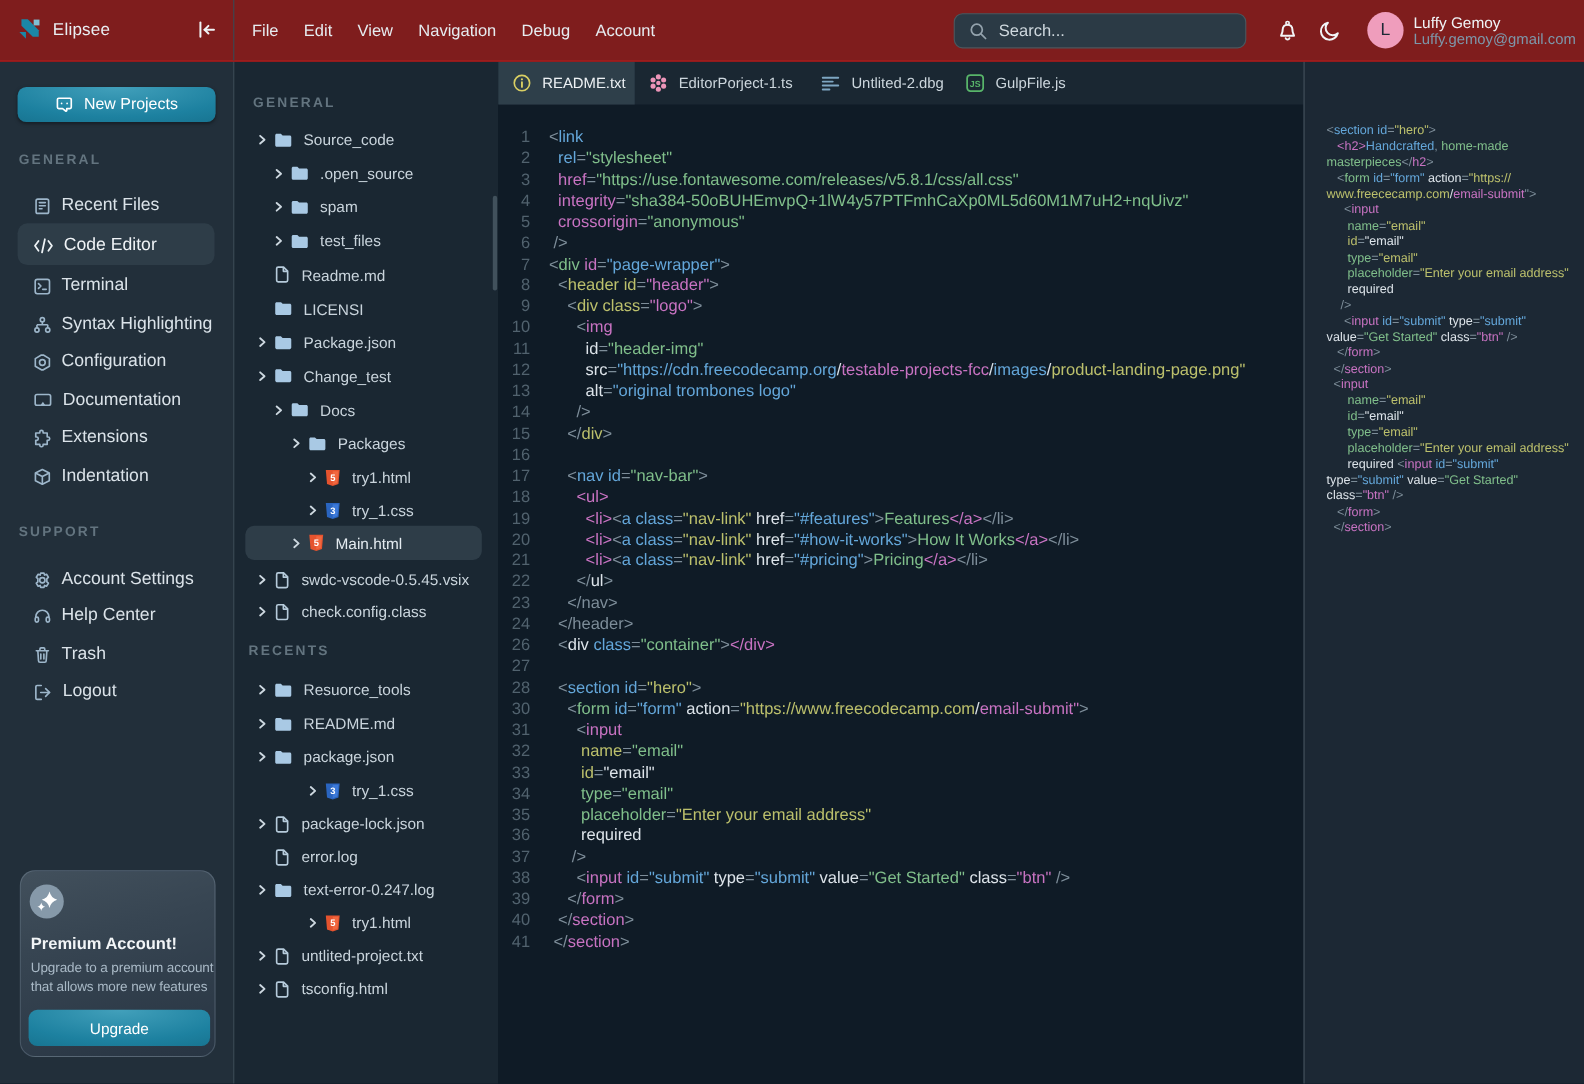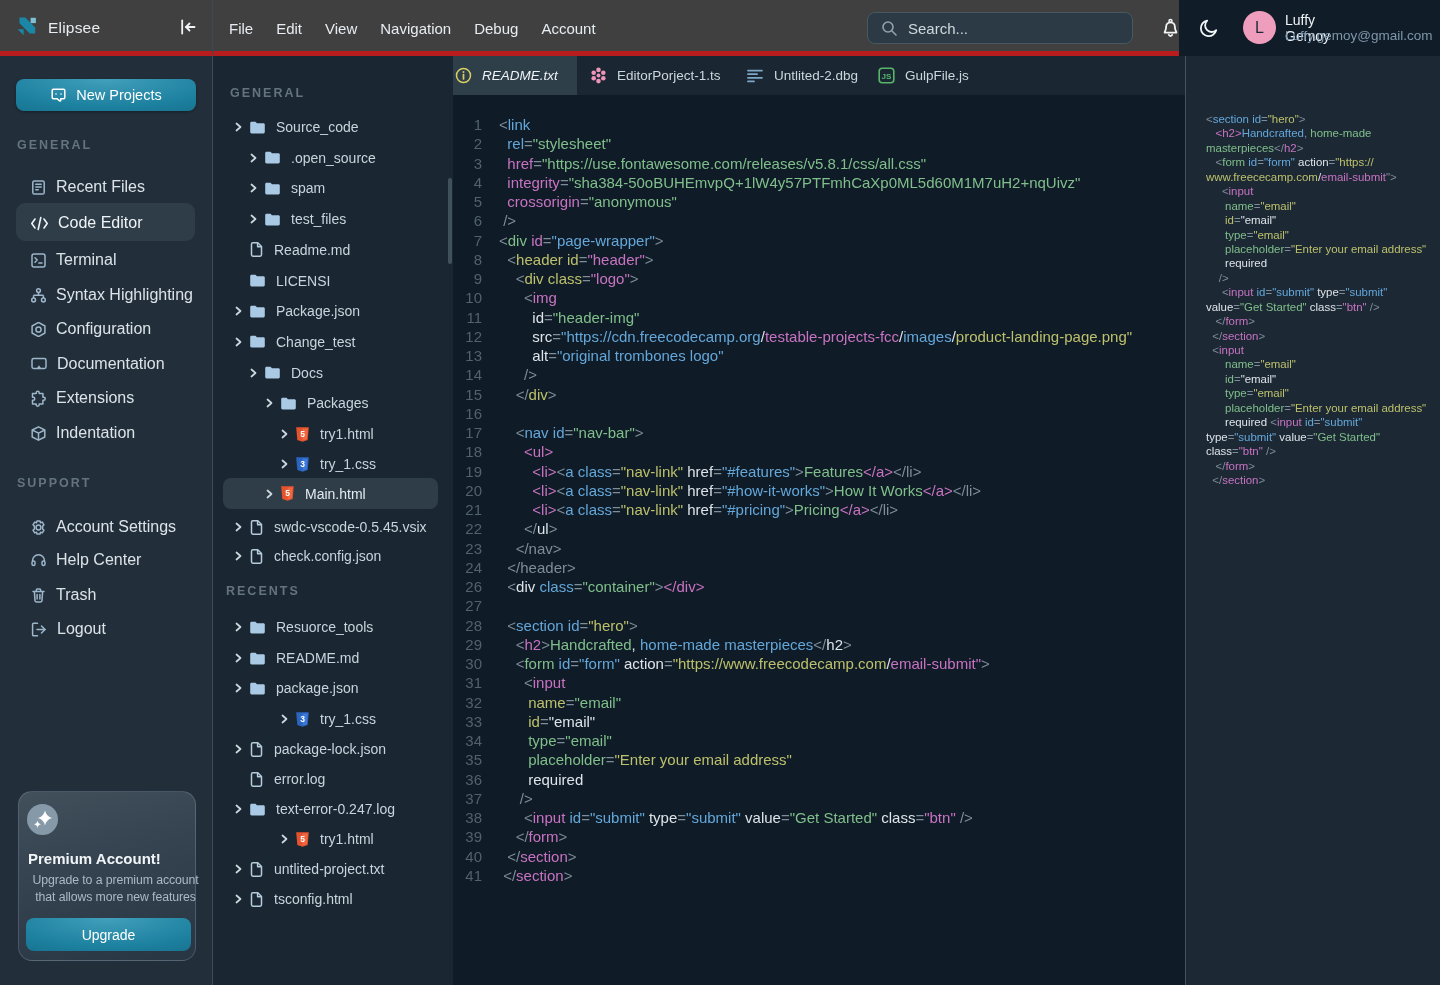--- a/index.html
+++ b/index.html
@@ -1,38 +1,38 @@
 <!DOCTYPE html>
 <html><head>
 <meta charset="utf-8">
 <style>
 * { margin:0; padding:0; box-sizing:border-box; }
 html,body { width:1440px; height:985px; overflow:hidden; background:#101c28; font-family:"Liberation Sans", sans-serif; }
-.topbar { position:absolute; left:0; top:0; width:1179px; height:56px; background:#404040; border-bottom:5px solid #b91c1c; z-index:5; }
+.topbar { position:absolute; left:0; top:0; width:1440px; height:56px; background:#7f1d1d; border-bottom:1px solid #b91c1c; z-index:5; }
 .brand { position:absolute; left:16px; top:15px; display:flex; align-items:center; }
 .brandname { color:#e9eef2; font-size:15.5px; margin-left:6px; letter-spacing:.2px; }
 .collapse { position:absolute; left:179px; top:18px; }
 .menu { position:absolute; left:229px; top:0; height:56px; display:flex; align-items:center; gap:23px; color:#e6ecf0; font-size:15px; }
 .search { position:absolute; left:867px; top:12px; width:266px; height:32px; background:#2b3a45; border:1px solid #49585f; border-radius:8px; display:flex; align-items:center; color:#cfd8de; font-size:15px; }
 .search svg { margin:0 10px 0 13px; }
 .tico { position:absolute; top:18px; }
 .avatar { position:absolute; left:1243px; top:11px; width:33px; height:33px; border-radius:50%; background:#ef9dbc; color:#1d2936; font-size:16px; font-weight:500; display:flex; align-items:center; justify-content:center; }
 .uname { position:absolute; left:1285px; top:12px; color:#f0f4f7; font-size:14px; }
 .uemail { position:absolute; left:1285px; top:28px; color:#7d97aa; font-size:13.5px; }
 
 .sidebar { position:absolute; left:0; top:56px; width:212px; height:929px; background:#222f3a; }
 .npbtn { position:absolute; left:16px; top:22px; width:180px; height:32px; border-radius:8px; background:radial-gradient(ellipse 120% 170% at 50% 0%, #42a0bb 0%, #1d81a0 50%, #11657f 100%); box-shadow:0 1px 3px rgba(0,0,0,.35); color:#fff; font-size:14.5px; display:flex; align-items:center; justify-content:center; gap:9px; }
 .shead { position:absolute; left:17px; color:#63747f; font-size:12.5px; font-weight:700; letter-spacing:2px; }
 .sitem { position:absolute; left:30px; display:flex; align-items:center; gap:9px; color:#dbe3e9; font-size:16px; height:22px; }
 .sitem svg { flex:0 0 auto; }
 .spill { position:absolute; left:16px; width:179px; height:38px; border-radius:9px; background:#2e3d48; }
 .pcard { position:absolute; left:18px; top:734px; width:178px; height:170px; border-radius:14px; background:linear-gradient(165deg, #42505c 0%, #374552 35%, #283543 100%); border:1px solid rgba(150,170,185,0.28); }
 .pcircle { position:absolute; left:8px; top:12px; width:31px; height:31px; border-radius:50%; background:#8699a9; }
 .ptitle { position:absolute; left:9px; top:58px; color:#f2f5f7; font-size:15px; font-weight:700; }
-.pdesc { position:absolute; left:9px; top:80px; color:#a9b9c6; font-size:12.3px; line-height:16.5px; width:175px; letter-spacing:-0.1px;text-align:center; }
+.pdesc { position:absolute; left:9px; top:80px; color:#a9b9c6; font-size:12.3px; line-height:16.5px; width:175px; letter-spacing:-0.1px; }
 .pbtn { position:absolute; left:7px; top:126px; width:165px; height:33px; border-radius:8px; background:radial-gradient(ellipse 120% 170% at 50% 0%, #42a0bb 0%, #1d81a0 50%, #11657f 100%); color:#fff; font-size:14px; display:flex; align-items:center; justify-content:center; }
 
 .tree { position:absolute; left:212px; top:56px; width:241px; height:929px; background:#1a2732; border-left:1px solid #3d4d58; color:#c9d4dc; font-size:14px; }
 .trow { position:absolute; height:24px; display:flex; align-items:center; }
 .trow .chev { width:15px; display:flex; }
 .trow .ticon { margin-right:10px; display:flex; }
 .tpill { position:absolute; left:10px; width:215px; height:31px; background:#2e3d48; border-radius:8px; }
 .tscroll { position:absolute; left:235px; top:121px; width:4px; height:86px; background:#41515c; border-radius:2px; }
 
 .editor { position:absolute; left:453px; top:56px; width:732px; height:929px; background:#0f1b26; }
@@ -396,21 +396,21 @@
         <svg width="9" height="10" viewBox="0 0 9 10" fill="none" stroke="#cdd8e0" stroke-width="1.7" stroke-linecap="round" stroke-linejoin="round">
           <path d="M2.5 1.5 L6.5 5 L2.5 8.5"></path>
         </svg>
       </span>
       <span class="ticon">
         <svg width="15" height="17" viewBox="0 0 15 17" fill="none" stroke="#b6cbdb" stroke-width="1.5" stroke-linejoin="round">
           <path d="M2.5 3.2 C2.5 2.4 3.1 1.8 3.9 1.8 H8.8 L12.5 5.5 V13.8 C12.5 14.6 11.9 15.2 11.1 15.2 H3.9 C3.1 15.2 2.5 14.6 2.5 13.8 Z"></path>
           <path d="M8.6 2 V5.7 H12.3"></path>
         </svg>
       </span>
-      <span>check.config.json</span>
+      <span>check.config.class</span>
     </div>
   <div class="trow" style="left:21px; top:558px;">
       <span class="chev">
         <svg width="9" height="10" viewBox="0 0 9 10" fill="none" stroke="#cdd8e0" stroke-width="1.7" stroke-linecap="round" stroke-linejoin="round">
           <path d="M2.5 1.5 L6.5 5 L2.5 8.5"></path>
         </svg>
       </span>
       <span class="ticon">
         <svg width="17" height="15" viewBox="0 0 17 15" fill="#a9c9e4">
           <path d="M1.2 3.1 C1.2 2.3 1.8 1.7 2.6 1.7 H5.8 C6.2 1.7 6.5 1.85 6.8 2.1 L7.9 3.2 H14.4 C15.2 3.2 15.8 3.8 15.8 4.6 V12 C15.8 12.8 15.2 13.4 14.4 13.4 H2.6 C1.8 13.4 1.2 12.8 1.2 12 Z"></path>
@@ -537,21 +537,21 @@
           <path d="M8.6 2 V5.7 H12.3"></path>
         </svg>
       </span>
       <span>tsconfig.html</span>
     </div>
   <div class="shead" style="top:527px; left:13px;">RECENTS</div>
   <div class="tscroll"></div>
 </div>
 <div class="editor">
   <div class="tabs">
-    <div class="tab act" style="left:0; width:124px; padding-left:2px;font-style:italic;">
+    <div class="tab act" style="left:0; width:124px; padding-left:13px;">
       <svg width="17" height="17" viewBox="0 0 17 17" fill="none">
           <circle cx="8.5" cy="8.5" r="7" stroke="#d9cf63" stroke-width="1.5"></circle>
           <circle cx="8.5" cy="5.1" r="1" fill="#d9cf63"></circle>
           <path d="M8.5 7.6 V12" stroke="#d9cf63" stroke-width="1.7" stroke-linecap="round"></path>
         </svg>
       README.txt</div>
     <div class="tab" style="left:124px; width:160px; padding-left:13px;">
       <svg width="17" height="17" viewBox="0 0 17 17" fill="#ed95b9">
           <circle cx="8.5" cy="2.9" r="2.3"></circle>
           <circle cx="13.3" cy="5.7" r="2.3"></circle>
@@ -595,21 +595,20 @@
     <div class="row"><span class="n">18</span><span class="t">      <span class="pk">&lt;ul&gt;</span></span></div>
     <div class="row"><span class="n">19</span><span class="t">        <span class="pk">&lt;li&gt;</span><span class="k">&lt;</span><span class="bl">a</span> <span class="bl">class</span><span class="k">=</span><span class="yl">"nav-link"</span> <span class="wh">href</span><span class="k">=</span><span class="bl">"#features"</span><span class="k">&gt;</span><span class="gr">Features</span><span class="pk">&lt;/a&gt;</span><span class="k">&lt;/li&gt;</span></span></div>
     <div class="row"><span class="n">20</span><span class="t">        <span class="pk">&lt;li&gt;</span><span class="k">&lt;</span><span class="bl">a</span> <span class="bl">class</span><span class="k">=</span><span class="yl">"nav-link"</span> <span class="wh">href</span><span class="k">=</span><span class="bl">"#how-it-works"</span><span class="k">&gt;</span><span class="gr">How It Works</span><span class="pk">&lt;/a&gt;</span><span class="k">&lt;/li&gt;</span></span></div>
     <div class="row"><span class="n">21</span><span class="t">        <span class="pk">&lt;li&gt;</span><span class="k">&lt;</span><span class="bl">a</span> <span class="bl">class</span><span class="k">=</span><span class="yl">"nav-link"</span> <span class="wh">href</span><span class="k">=</span><span class="bl">"#pricing"</span><span class="k">&gt;</span><span class="gr">Pricing</span><span class="pk">&lt;/a&gt;</span><span class="k">&lt;/li&gt;</span></span></div>
     <div class="row"><span class="n">22</span><span class="t">      <span class="k">&lt;/</span><span class="wh">ul</span><span class="k">&gt;</span></span></div>
     <div class="row"><span class="n">23</span><span class="t">    <span class="k">&lt;/nav&gt;</span></span></div>
     <div class="row"><span class="n">24</span><span class="t">  <span class="k">&lt;/header&gt;</span></span></div>
     <div class="row"><span class="n">26</span><span class="t">  <span class="k">&lt;</span><span class="wh">div</span> <span class="bl">class</span><span class="k">=</span><span class="gr">"container"</span><span class="k">&gt;</span><span class="pk">&lt;/div&gt;</span></span></div>
     <div class="row"><span class="n">27</span><span class="t"></span></div>
     <div class="row"><span class="n">28</span><span class="t">  <span class="k">&lt;</span><span class="bl">section</span> <span class="bl">id</span><span class="k">=</span><span class="yl">"hero"</span><span class="k">&gt;</span></span></div>
-    <div class="row"><span class="n">29</span><span class="t">    <span class="k">&lt;</span><span class="pk">h2</span><span class="k">&gt;</span><span class="gr">Handcrafted</span><span class="wh">,</span><span class="bl"> home-made masterpieces</span><span class="k">&lt;/</span><span class="wh">h2</span><span class="k">&gt;</span></span></div>
     <div class="row"><span class="n">30</span><span class="t">    <span class="k">&lt;</span><span class="gr">form</span> <span class="bl">id</span><span class="k">=</span><span class="bl">"form"</span> <span class="wh">action</span><span class="k">=</span><span class="yl">"https://www.freecodecamp.com</span><span class="wh">/</span><span class="pk">email-submit"</span><span class="k">&gt;</span></span></div>
     <div class="row"><span class="n">31</span><span class="t">      <span class="k">&lt;</span><span class="pk">input</span></span></div>
     <div class="row"><span class="n">32</span><span class="t">       <span class="yl">name</span><span class="k">=</span><span class="gr">"email"</span></span></div>
     <div class="row"><span class="n">33</span><span class="t">       <span class="yl">id</span><span class="k">=</span><span class="wh">"email"</span></span></div>
     <div class="row"><span class="n">34</span><span class="t">       <span class="gr">type</span><span class="k">=</span><span class="gr">"email"</span></span></div>
     <div class="row"><span class="n">35</span><span class="t">       <span class="gr">placeholder</span><span class="k">=</span><span class="yl">"Enter your email address"</span></span></div>
     <div class="row"><span class="n">36</span><span class="t">       <span class="wh">required</span></span></div>
     <div class="row"><span class="n">37</span><span class="t">     <span class="k">/&gt;</span></span></div>
     <div class="row"><span class="n">38</span><span class="t">      <span class="k">&lt;</span><span class="pk">input</span> <span class="bl">id</span><span class="k">=</span><span class="bl">"submit"</span> <span class="wh">type</span><span class="k">=</span><span class="bl">"submit"</span> <span class="wh">value</span><span class="k">=</span><span class="gr">"Get Started"</span> <span class="wh">class</span><span class="k">=</span><span class="pk">"btn"</span> <span class="k">/&gt;</span></span></div>
     <div class="row"><span class="n">39</span><span class="t">    <span class="k">&lt;/</span><span class="pk">form</span><span class="k">&gt;</span></span></div>

